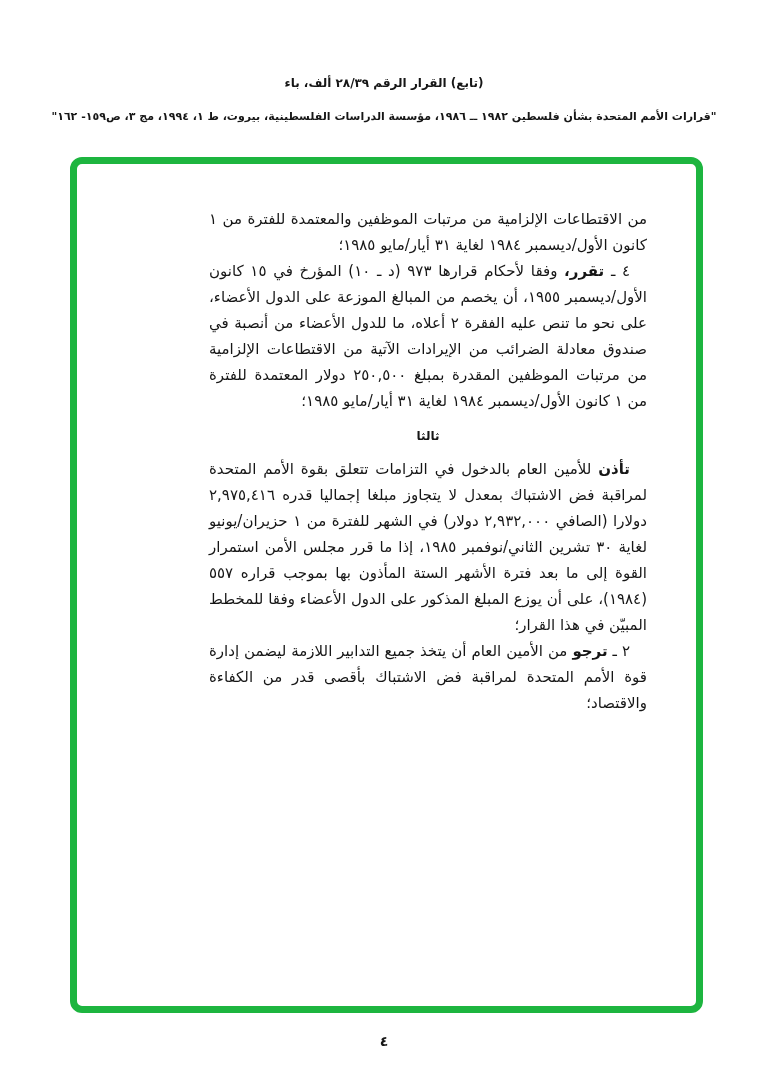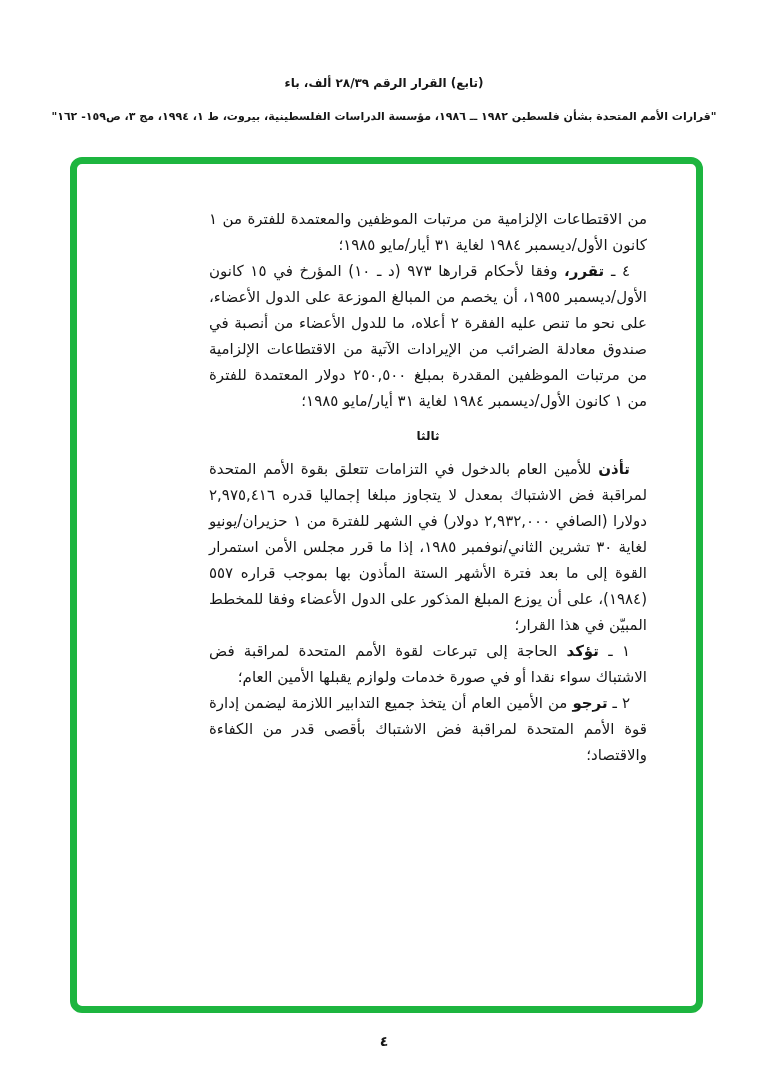--- a/index.html
+++ b/index.html
@@ -46,17 +46,16 @@
 
 <div class="source-line">"قرارات الأمم المتحدة بشأن فلسطين ١٩٨٢ ــ ١٩٨٦، مؤسسة الدراسات الفلسطينية، بيروت، ط ١، ١٩٩٤، مج ٣، ص١٥٩- ١٦٢"</div>
 
 <div class="highlight-frame"></div>
 
 <div class="text-column">
     <p class="para"><span>من الاقتطاعات الإلزامية من مرتبات الموظفين والمعتمدة للفترة من ١ كانون الأول/ديسمبر ١٩٨٤ لغاية ٣١ أيار/مايو ١٩٨٥؛</span></p>
     <p class="para indent"><span>٤ ـ </span><span class="bold">تقرر،</span><span> وفقا لأحكام قرارها ٩٧٣ (د ـ ١٠) المؤرخ في ١٥ كانون الأول/ديسمبر ١٩٥٥، أن يخصم من المبالغ الموزعة على الدول الأعضاء، على نحو ما تنص عليه الفقرة ٢ أعلاه، ما للدول الأعضاء من أنصبة في صندوق معادلة الضرائب من الإيرادات الآتية من الاقتطاعات الإلزامية من مرتبات الموظفين المقدرة بمبلغ ٢٥٠,٥٠٠ دولار المعتمدة للفترة من ١ كانون الأول/ديسمبر ١٩٨٤ لغاية ٣١ أيار/مايو ١٩٨٥؛</span></p>
     <div class="heading">ثالثا</div>
     <p class="para indent"><span class="bold">تأذن</span><span> للأمين العام بالدخول في التزامات تتعلق بقوة الأمم المتحدة لمراقبة فض الاشتباك بمعدل لا يتجاوز مبلغا إجماليا قدره ٢,٩٧٥,٤١٦ دولارا (الصافي ٢,٩٣٢,٠٠٠ دولار) في الشهر للفترة من ١ حزيران/يونيو لغاية ٣٠ تشرين الثاني/نوفمبر ١٩٨٥، إذا ما قرر مجلس الأمن استمرار القوة إلى ما بعد فترة الأشهر الستة المأذون بها بموجب قراره ٥٥٧ (١٩٨٤)، على أن يوزع المبلغ المذكور على الدول الأعضاء وفقا للمخطط المبيّن في هذا القرار؛</span></p>
-    <p class="para indent"><span>١ ـ </span><span class="bold">تؤكد</span><span> الحاجة إلى تبرعات لقوة الأمم المتحدة لمراقبة فض الاشتباك سواء نقدا أو في صورة خدمات ولوازم يقبلها الأمين العام؛</span></p>
     <p class="para indent"><span>٢ ـ </span><span class="bold">ترجو</span><span> من الأمين العام أن يتخذ جميع التدابير اللازمة ليضمن إدارة قوة الأمم المتحدة لمراقبة فض الاشتباك بأقصى قدر من الكفاءة والاقتصاد؛</span></p>
   </div>
 
 <div class="page-number">٤</div>
 
 </body></html>

